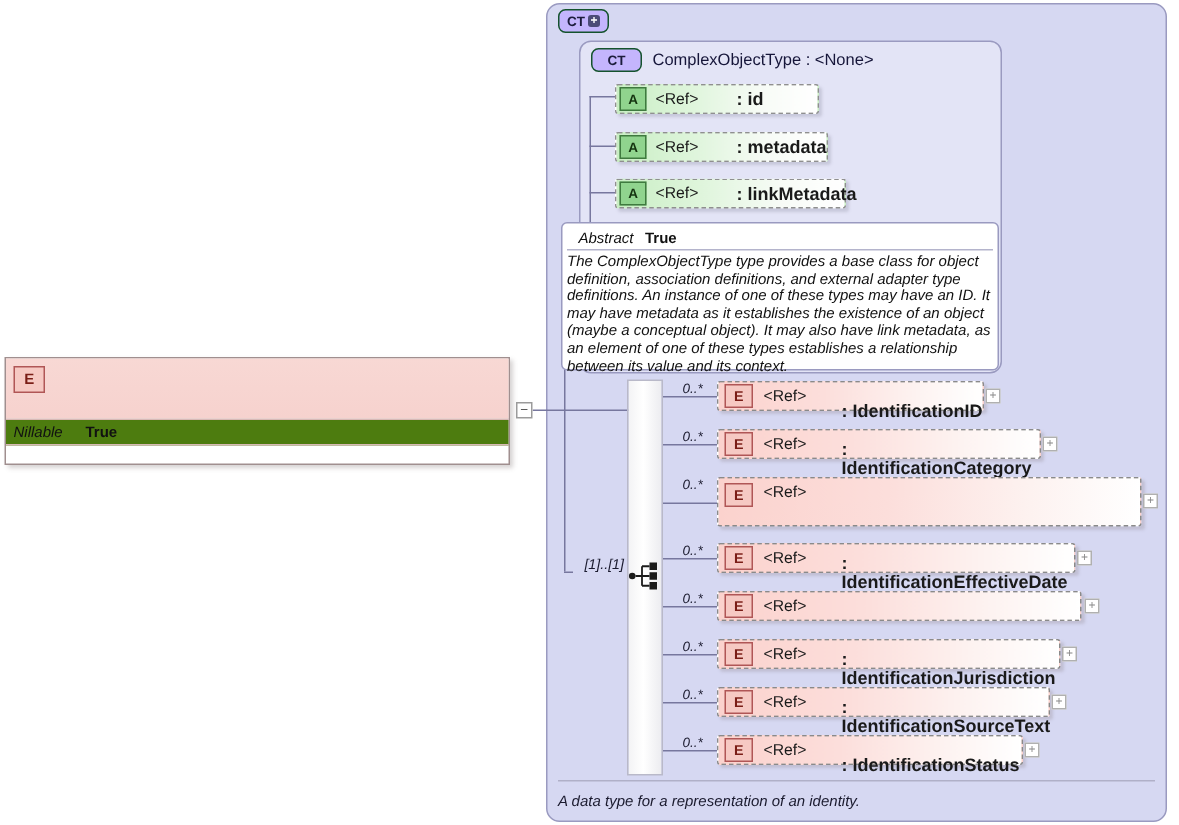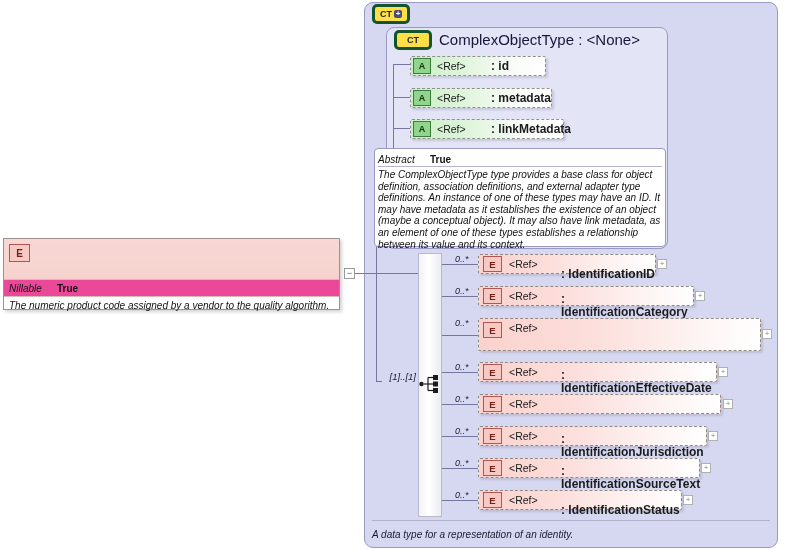--- a/index.html
+++ b/index.html
@@ -23,23 +23,23 @@
     border-radius: 9px;
     background: #d6d8f2;
   }
   #ct-panel-header {
     left: 372px; top: 5px; width: 398px; height: 18px;
     display: flex; align-items: center; gap: 7px;
   }
   .badge-ct {
     display: inline-flex; align-items: center; justify-content: center;
     height: 14px; min-width: 26px; padding: 0 3px;
-    border: 3px solid #14532d;
+    border: 1px solid #14532d;
     border-radius: 5px;
-    background: #fde047;
+    background: #c4b5fd;
     font-size: 9px; font-weight: bold;
     letter-spacing: 0px;
     color: #1c1c3c;
   }
   .badge-ct .plus-glyph {
     display: inline-block;
     margin-left: 2px;
     width: 8px; height: 8px;
     line-height: 8px;
     text-align: center;
@@ -58,21 +58,21 @@
   #cot-box {
     left: 386px; top: 27px; width: 282px; height: 222px;
     border: 1px solid #9a9ac0;
     border-radius: 8px;
     background: #e3e4f6;
   }
   #cot-header {
     left: 394px; top: 31px; width: 268px; height: 17px;
     display: flex; align-items: center; gap: 7px;
   }
-  #cot-header .panel-title { font-size: 15px; }
+  #cot-header .panel-title { font-size: 11px; }
 
   
   .attr-row {
     height: 20px;
     display: flex; align-items: center;
     border: 1px dashed #8f8f8f;
     border-radius: 2px;
     background: linear-gradient(to right, #c9eec4 0%, #dff5dc 38%, #f7fbf6 72%, #ffffff 100%);
     box-shadow: 2px 2px 2px rgba(120,120,140,0.25);
     padding-left: 2px;
@@ -106,20 +106,21 @@
   #abstract-box {
     left: 374px; top: 148px; width: 292px; height: 99px;
     border: 1px solid #9a9ac0;
     border-radius: 4px;
     background: #ffffff;
   }
   #abstract-row {
     left: 378px; top: 152px; width: 284px; height: 15px;
     display: flex; align-items: center;
     border-bottom: 1px solid #b4b4cc;
+    text-align: center;
   }
   .abs-key {
     font-style: italic; font-size: 10px; width: 52px;
     color: #111111;
   }
   .abs-val { font-size: 10px; font-weight: bold; color: #111111; }
   #abstract-doc {
     left: 378px; top: 169px; width: 284px; height: 74px;
     font-style: italic; font-size: 10px; line-height: 11.6px;
     color: #111111;
@@ -153,21 +154,21 @@
     margin-left: 9px;
     font-size: 11.5px;
     color: #151515;
     line-height: 14px;
     word-break: break-all;
   }
   #left-elem-nillable {
     height: 16px;
     display: flex; align-items: center;
     padding-left: 5px;
-    background: #ec4899;
+    background: #4d7c0f;
     border-bottom: 1px solid #d8b9b6;
   }
   .nill-key { font-style: italic; font-size: 10px; width: 48px; color: #111; }
   .nill-val { font-size: 10px; font-weight: bold; color: #111; }
   #left-elem-doc {
     padding: 3px 5px 0 5px;
     font-style: italic; font-size: 10px; color: #111111;
   }
 
   
@@ -284,21 +285,20 @@
 <div class="abs" id="abstract-doc">The ComplexObjectType type provides a base class for object definition, association definitions, and external adapter type definitions. An instance of one of these types may have an ID. It may have metadata as it establishes the existence of an object (maybe a conceptual object). It may also have link metadata, as an element of one of these types establishes a relationship between its value and its context.</div>
 
 <div class="abs" id="left-elem">
   <div id="left-elem-head">
     <span class="badge-e">E</span>
   </div>
   <div id="left-elem-nillable">
     <span class="nill-key">Nillable</span>
     <span class="nill-val">True</span>
   </div>
-  <div id="left-elem-doc">The numeric product code assigned by a vendor to the quality algorithm.</div>
 </div>
 
 <div class="abs toggle-box" id="left-collapse">−</div>
 
 <div class="abs" id="seq-band"></div>
 <div class="abs" id="seq-card">[1]..[1]</div>
 <div class="abs" id="seq-icon">
   <svg width="22" height="22" viewBox="0 0 22 22" aria-hidden="true">
     <circle cx="2.5" cy="11" r="2.2" fill="#1b1b1b"></circle>
     <line x1="4.7" y1="11" x2="9" y2="11" stroke="#1b1b1b" stroke-width="1.2"></line>

